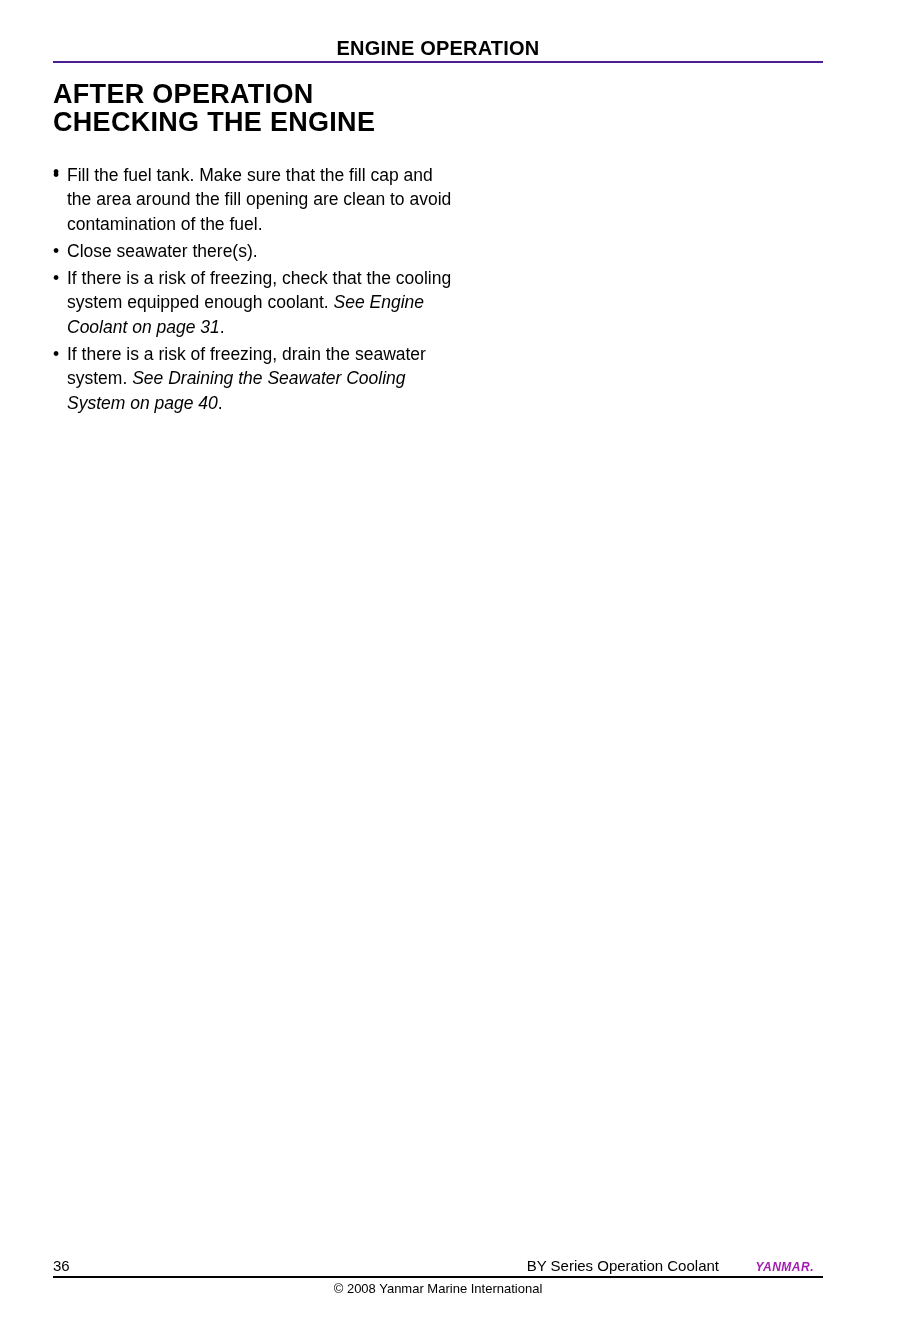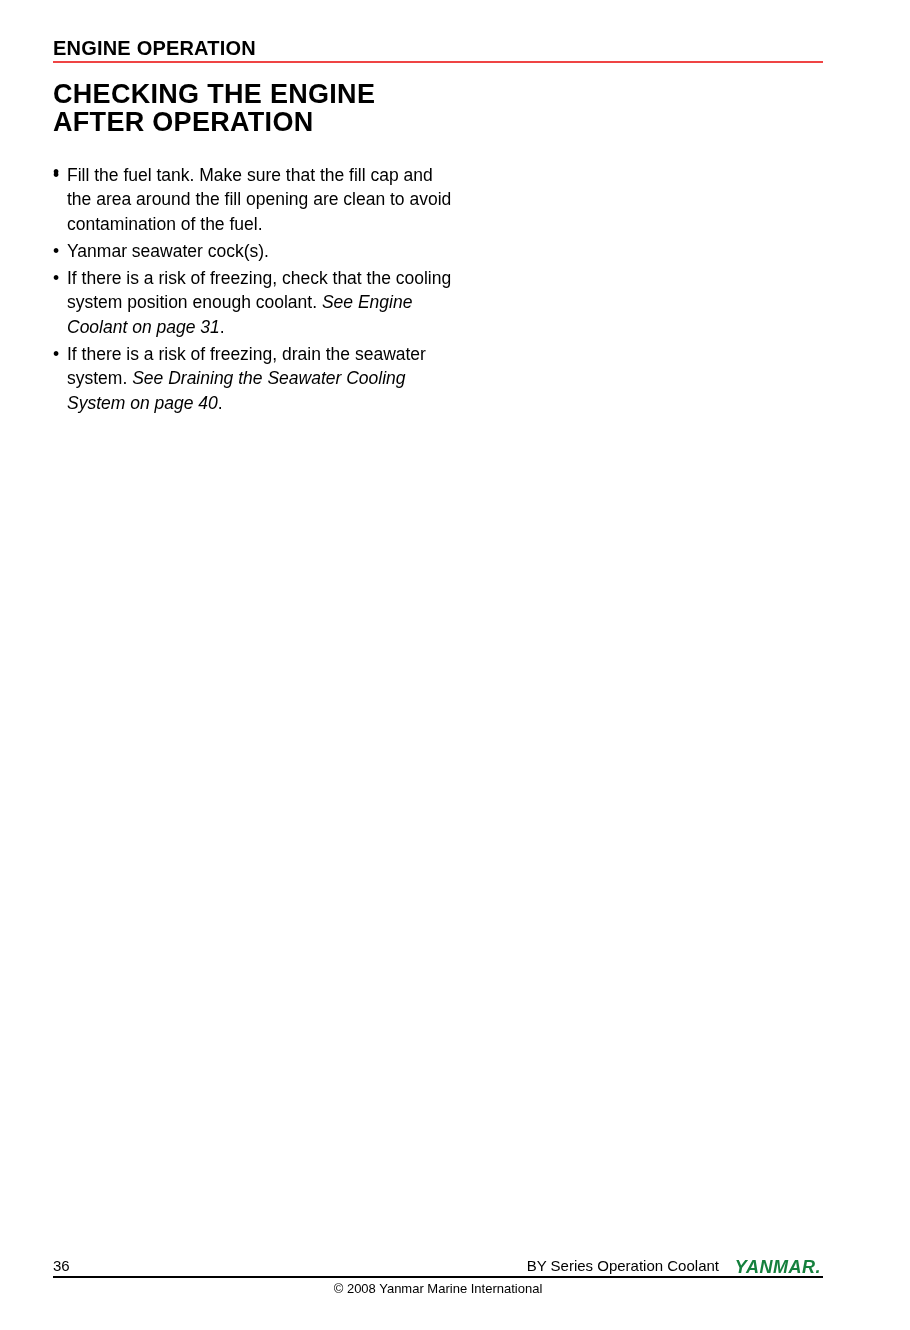--- a/index.html
+++ b/index.html
@@ -12,22 +12,23 @@
     height: 1330px;
     position: relative;
     font-family: "Liberation Sans", sans-serif;
     color: #000;
   }
   .section-header {
     position: absolute;
     left: 53px;
     top: 36px;
     width: 770px;
-    border-bottom: 2px solid #ef4444;
+    border-bottom: 2px solid #4c1d95;
     padding-bottom: 1px;
+    text-align: center;
   }
   .section-header span {
     font-size: 20px;
     font-weight: bold;
     letter-spacing: 0.2px;
     line-height: 24px;
   }
   .page-title {
     position: absolute;
     left: 53px;
@@ -68,65 +69,65 @@
     width: 770px;
     border-bottom: 2px solid #000;
     height: 20px;
     font-size: 15px;
     line-height: 20px;
   }
   .footer .page-num { position: absolute; left: 0; top: 0; }
   .footer .manual-title { position: absolute; right: 104px; top: 0; }
   .footer .logo {
     position: absolute;
-    right: 2px;
+    right: 9px;
     top: 1px;
-    font-size: 18px;
+    font-size: 12px;
     font-weight: bold;
     font-style: italic;
-    color: #15803d;
+    color: #a21caf;
     letter-spacing: 0.5px;
   }
   .copyright {
     position: absolute;
     left: 0;
     width: 876px;
     top: 1280px;
     text-align: center;
     font-size: 13px;
     line-height: 18px;
   }
 </style>
 </head>
 <body>
 
 <div class="section-header">
   <span>ENGINE OPERATION</span>
 </div>
 
 <h1 class="page-title">
+  <div>AFTER OPERATION</div>
   <div>CHECKING THE ENGINE</div>
-  <div>AFTER OPERATION</div>
 </h1>
 
 <ul class="bullets">
   <li>
     <span class="bullet">•</span>
   </li>
   <li>
     <span class="bullet">•</span>
     <span>Fill the fuel tank. Make sure that the fill cap and the area around the fill opening are clean to avoid contamination of the fuel.</span>
   </li>
   <li>
     <span class="bullet">•</span>
-    <span>Yanmar seawater cock(s).</span>
+    <span>Close seawater there(s).</span>
   </li>
   <li>
     <span class="bullet">•</span>
-    <span>If there is a risk of freezing, check that the cooling system position enough coolant.</span>
+    <span>If there is a risk of freezing, check that the cooling system equipped enough coolant.</span>
     <span class="ref">See Engine Coolant on page 31</span><span>.</span>
   </li>
   <li>
     <span class="bullet">•</span>
     <span>If there is a risk of freezing, drain the seawater system.</span>
     <span class="ref">See Draining the Seawater Cooling System on page 40</span><span>.</span>
   </li>
 </ul>
 
 <div class="footer">

